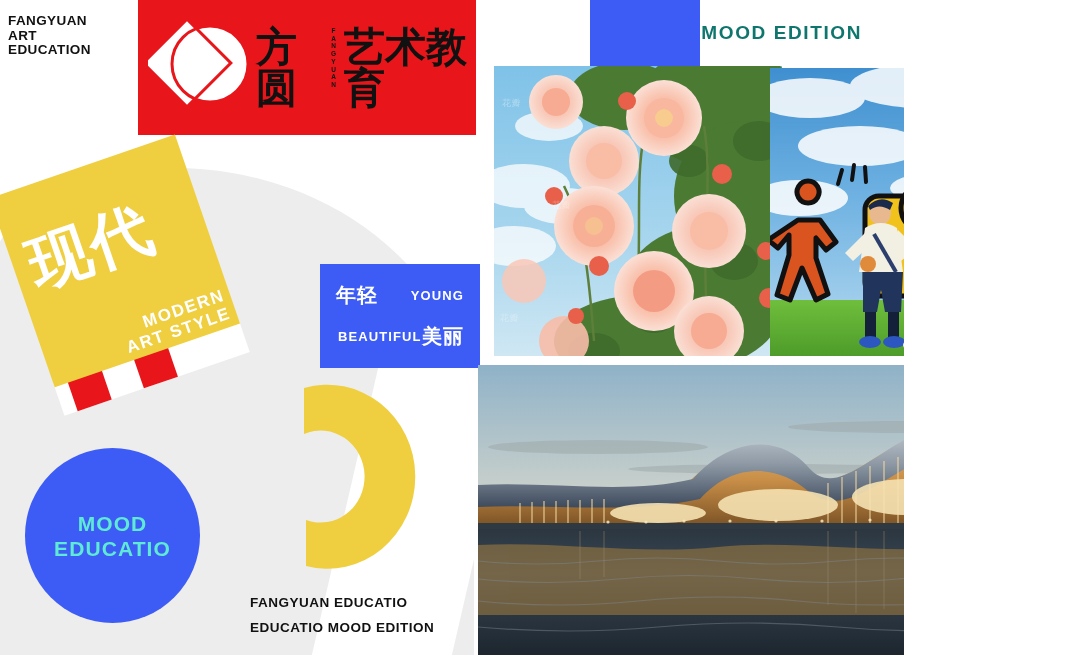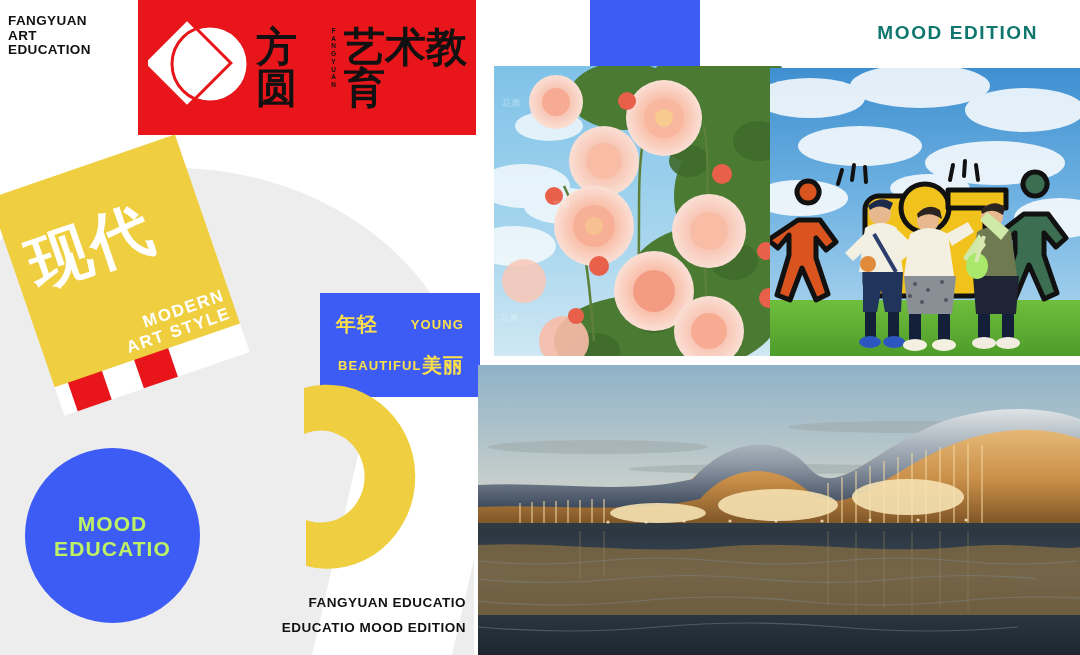--- a/index.html
+++ b/index.html
@@ -1,21 +1,21 @@
 <!DOCTYPE html>
 <html style="--red: #e8161b; --blue: #3d5cf5; --yellow: #efcf3f;"><head>
 <meta charset="utf-8">
 <style>
   html,body{margin:0;padding:0;background:#ffffff;}
   body{
     width:1080px;height:655px;overflow:hidden;position:relative;
     font-family:"Liberation Sans","DejaVu Sans",sans-serif;
     -webkit-font-smoothing:antialiased;
   }
-  .stage{position:absolute;inset:0;width:1080px;height:655px;background:#fff;overflow:hidden;}
+  .stage{position:absolute;inset:0;width:904px;height:655px;background:#fff;overflow:hidden;}
 
   
   .brand-mark{
     position:absolute;left:8px;top:14px;width:120px;
     font-weight:bold;font-size:13.5px;line-height:14.5px;
     letter-spacing:.4px;color:#111;text-transform:uppercase;
   }
   .brand-mark span{display:block;white-space:nowrap;}
 
   
@@ -85,47 +85,47 @@
   .card-en{
     position:absolute;right:6px;bottom:4px;text-align:right;
     font-size:17px;line-height:19px;font-weight:bold;color:#fff;
     letter-spacing:1.6px;text-transform:uppercase;
   }
   .card-en span{display:block;}
 
   
   .kw-box{
     position:absolute;left:320px;top:264px;width:160px;height:104px;
-    background:var(--blue,#3d5cf5);color:#fde047;
+    background:var(--blue,#3d5cf5);color:#ffffff;
     display:flex;flex-direction:column;justify-content:center;gap:14px;
-    padding:0 16px;box-sizing:border-box;margin-top:29px;
+    padding:0 16px;box-sizing:border-box;
   }
   .kw-row{display:flex;align-items:center;justify-content:space-between;}
   .kw-row.r2{padding-left:2px;text-align:right;}
   .kw-cn{
     font-size:20px;font-weight:bold;letter-spacing:1px;
     font-family:"DejaVu Sans","Liberation Sans",sans-serif;
   }
   .kw-en{font-size:13px;font-weight:bold;letter-spacing:1.1px;}
 
   
   .circle-badge{
     position:absolute;left:25px;top:448px;width:175px;height:175px;border-radius:50%;
-    background:var(--blue,#3d5cf5);color:#bef264;
+    background:var(--blue,#3d5cf5);color:#5eead4;
     display:flex;flex-direction:column;align-items:center;justify-content:center;
     text-align:center;line-height:25px;
   }
   .circle-badge span{display:block;font-size:21px;font-weight:bold;letter-spacing:1.1px;}
 
   
   .arc-wrap{position:absolute;left:288px;top:378px;width:170px;height:200px;}
 
   
   .caption{
-    position:absolute;left:250px;top:590px;width:216px;text-align:right;
+    position:absolute;left:250px;top:590px;width:216px;text-align:left;
     font-size:13.5px;line-height:25px;font-weight:bold;letter-spacing:.5px;color:#111;
   }
   .caption span{display:block;white-space:nowrap;}
 
   
   .photo{position:absolute;overflow:hidden;}
   .ph-roses{left:478px;top:66px;width:288px;height:290px;padding-left:16px;}
   .ph-dance{left:770px;top:68px;width:310px;height:288px;}
   .ph-arch {left:478px;top:365px;width:602px;height:290px;}
   .photo svg{display:block;width:100%;height:100%;}

